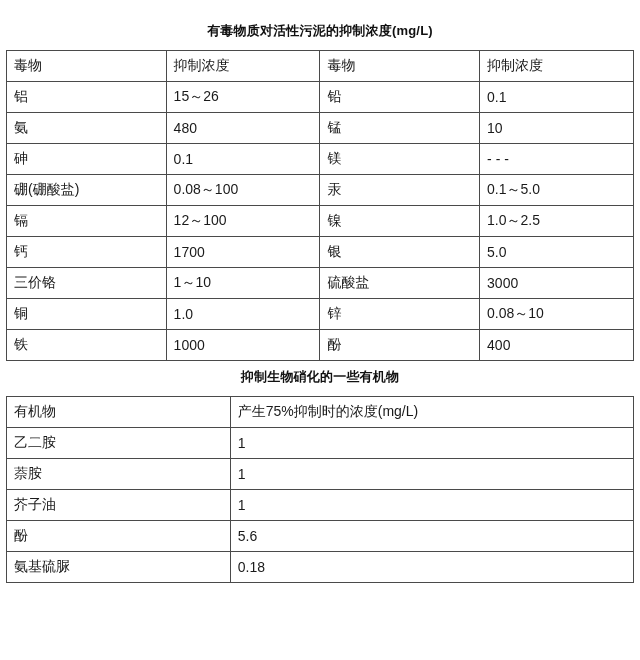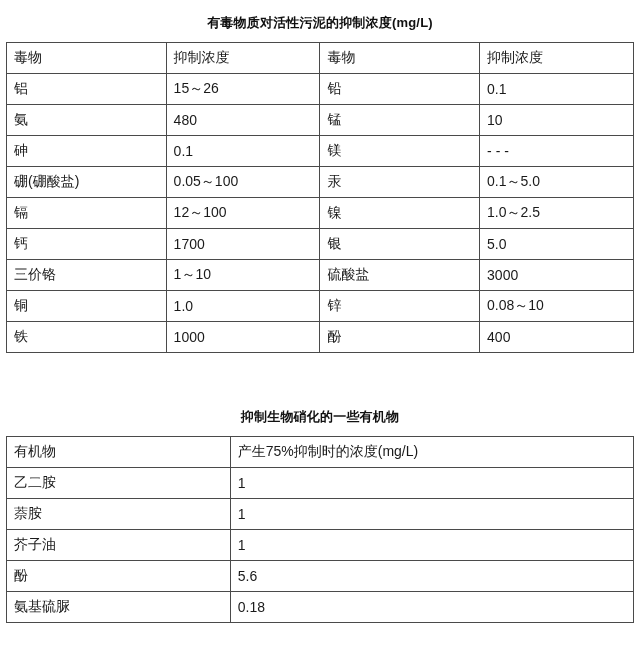--- a/index.html
+++ b/index.html
@@ -50,24 +50,24 @@
   
   #toxicity-table td:nth-child(1) { width: 25.5%; }
   #toxicity-table td:nth-child(2) { width: 24.5%; }
   #toxicity-table td:nth-child(3) { width: 25.5%; }
   #toxicity-table td:nth-child(4) { width: 24.5%; }
 
   
   #nitrification-table td:nth-child(1) { width: 35%; }
   #nitrification-table td:nth-child(2) { width: 65%; }
 
-  .block-1 { position: absolute; top: 14px; left: 0; width: 640px; }
+  .block-1 { position: absolute; top: 22px; left: 0; width: 640px; }
   .block-1 .table-title { margin-bottom: 10px; }
   .block-2 { position: absolute; top: 368px; left: 0; width: 640px; }
-  .block-2 .table-title { margin-bottom: 10px; margin-top: 40px; }
+  .block-2 .table-title { margin-bottom: 10px; }
 </style>
 </head>
 <body>
 
 <div class="page">
 
   <div class="table-block block-1">
     <div class="table-title">有毒物质对活性污泥的抑制浓度(mg/L)</div>
     <table id="toxicity-table">
       <tbody>
@@ -90,21 +90,21 @@
           <td>10</td>
         </tr>
         <tr>
           <td>砷</td>
           <td>0.1</td>
           <td>镁</td>
           <td>- - -</td>
         </tr>
         <tr>
           <td>硼(硼酸盐)</td>
-          <td>0.05～100</td>
+          <td>0.08～100</td>
           <td>汞</td>
           <td>0.1～5.0</td>
         </tr>
         <tr>
           <td>镉</td>
           <td>12～100</td>
           <td>镍</td>
           <td>1.0～2.5</td>
         </tr>
         <tr>

